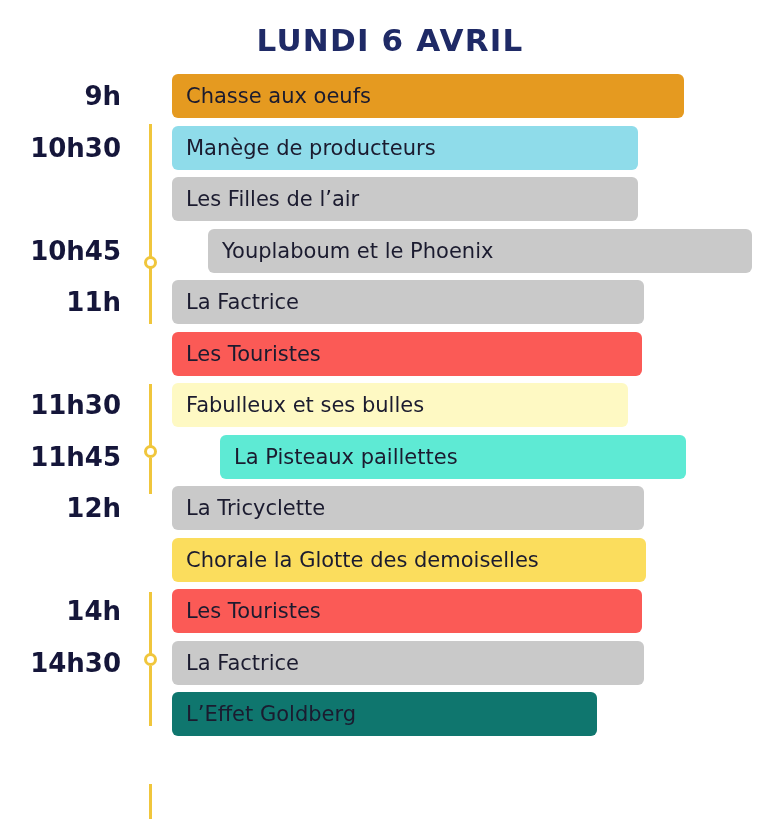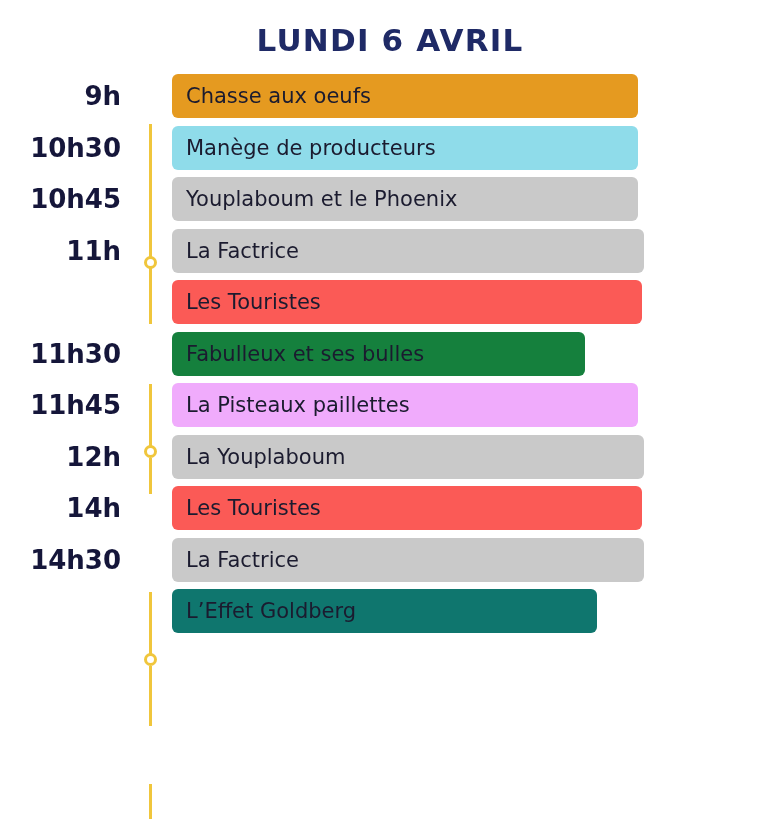--- a/index.html
+++ b/index.html
@@ -102,64 +102,76 @@
 
   <div class="rail" style="top:518px;height:65px;"></div>
   <div class="rail-dot" style="top:579px;"></div>
   <div class="rail" style="top:592px;height:60px;"></div>
 
   <div class="rail" style="top:710px;height:105px;"></div>
 
   <div id="rows">
       <div class="row">
         <div class="time-label">9h</div>
-        <div class="event" style="background: rgb(229, 154, 32); width: 466px;">
+        <div class="event" style="background: rgb(229, 154, 32); width: 512px;">
           <span class="event-label">Chasse aux oeufs</span>
         </div>
       </div>
       <div class="row">
         <div class="time-label">10h30</div>
         <div class="event" style="background: rgb(143, 220, 234); width: 466px;">
           <span class="event-label">Manège de producteurs</span>
         </div>
       </div>
       <div class="row">
+        <div class="time-label"></div>
+        <div class="event" style="background: rgb(201, 201, 201); width: 466px;">
+          <span class="event-label">Les Filles de l’air</span>
+        </div>
+      </div>
+      <div class="row">
         <div class="time-label">10h45</div>
-        <div class="event" style="background: rgb(201, 201, 201); width: 466px;">
+        <div class="event" style="background: rgb(201, 201, 201); width: 544px; margin-left: 36px;">
           <span class="event-label">Youplaboum et le Phoenix</span>
         </div>
       </div>
       <div class="row">
         <div class="time-label">11h</div>
         <div class="event" style="background: rgb(201, 201, 201); width: 472px;">
           <span class="event-label">La Factrice</span>
         </div>
       </div>
       <div class="row">
         <div class="time-label"></div>
         <div class="event" style="background: rgb(251, 90, 86); width: 470px;">
           <span class="event-label">Les Touristes</span>
         </div>
       </div>
       <div class="row">
         <div class="time-label">11h30</div>
-        <div class="event" style="background: #15803d; width: 413px;">
+        <div class="event" style="background: #fef9c3; width: 456px;">
           <span class="event-label">Fabulleux et ses bulles</span>
         </div>
       </div>
       <div class="row">
         <div class="time-label">11h45</div>
-        <div class="event" style="background: #f0abfc; width: 466px;">
+        <div class="event" style="background: #5eead4; width: 466px; margin-left: 48px;">
           <span class="event-label">La Pisteaux paillettes</span>
         </div>
       </div>
       <div class="row">
         <div class="time-label">12h</div>
         <div class="event" style="background: rgb(201, 201, 201); width: 472px;">
-          <span class="event-label">La Youplaboum</span>
+          <span class="event-label">La Tricyclette</span>
+        </div>
+      </div>
+      <div class="row">
+        <div class="time-label"></div>
+        <div class="event" style="background: rgb(251, 221, 93); width: 474px;">
+          <span class="event-label">Chorale la Glotte des demoiselles</span>
         </div>
       </div>
       <div class="row">
         <div class="time-label">14h</div>
         <div class="event" style="background: rgb(251, 90, 86); width: 470px;">
           <span class="event-label">Les Touristes</span>
         </div>
       </div>
       <div class="row">
         <div class="time-label">14h30</div>

